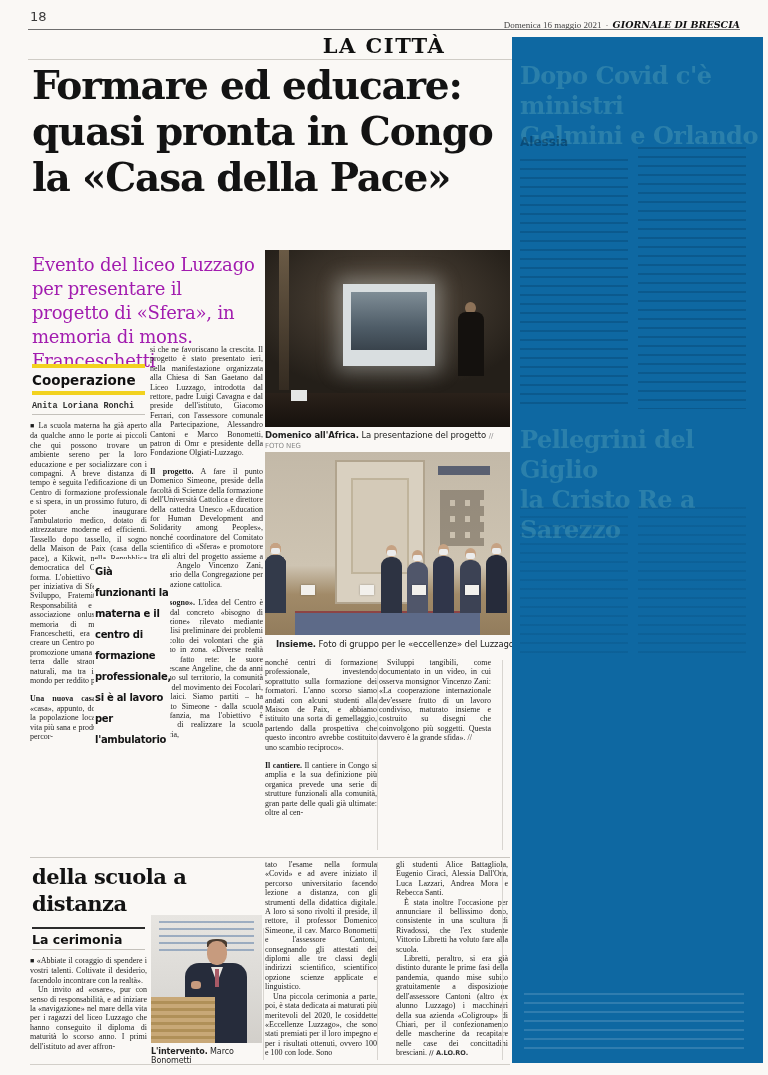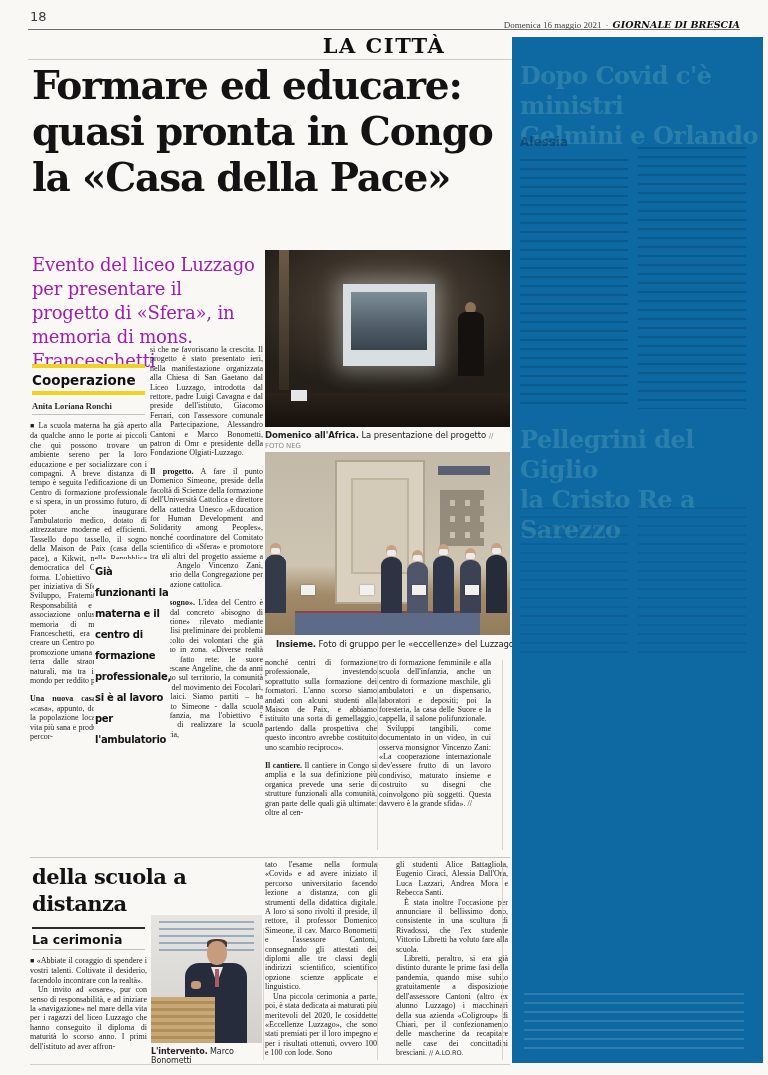--- a/index.html
+++ b/index.html
@@ -16,30 +16,30 @@
   .section-title{font-family:"DejaVu Serif",serif;font-weight:bold;font-size:21px;letter-spacing:1.5px;color:#101010;}
 
   
   .h1{font-family:"DejaVu Serif",serif;font-weight:bold;font-size:39px;line-height:46px;letter-spacing:-1.2px;color:#131313;}
   .subhead{font-family:"DejaVu Serif",serif;font-size:18px;line-height:24px;color:#a21caf;letter-spacing:-0.2px;}
   .h2{font-family:"DejaVu Serif",serif;font-weight:bold;font-size:21px;line-height:27px;letter-spacing:-0.5px;color:#131313;}
 
   .kickbar{position:absolute;height:4px;width:113px;background:#f2d21f;}
   .kicklabel{font-family:"DejaVu Sans",sans-serif;font-weight:bold;font-size:13.5px;color:#111;}
   .kickrule{position:absolute;height:1.5px;width:113px;background:#2c2c2c;}
-  .byline{font-family:Liberation Serif, serif;font-weight:bold;font-size:8.5px;color:#2e2e2e;text-align:right;}
+  .byline{font-family:Liberation Mono, monospace;font-weight:bold;font-size:8.5px;color:#2e2e2e;text-align:right;}
 
   
   .col{position:absolute;overflow:hidden;text-align:justify;font-size:8px;line-height:9.4px;color:#1c1c1c;}
   .col p{margin:0;}
   .col p.gap{margin-top:9px;}
   .col p.ind{text-indent:8px;}
   .lead{font-weight:bold;}
   .sq{font-size:7px;}
-  .sig{font-weight:normal;color:#333;font-family:"DejaVu Sans",sans-serif;font-size:6.5px;}
+  .sig{font-weight:bold;color:#333;font-family:"DejaVu Sans",sans-serif;font-size:6.5px;}
 
   .pullquote{position:absolute;left:94px;top:559px;width:74px;background:#faf8f5;
     font-family:"DejaVu Sans",sans-serif;font-weight:bold;font-size:10px;line-height:21px;
     color:#141414;padding:2px 1px 4px 1px;letter-spacing:-0.3px;}
 
   .caption{position:absolute;font-family:"DejaVu Sans",sans-serif;font-size:8.5px;color:#222;letter-spacing:-0.1px;}
   .caption .cl{font-weight:bold;}
   .caption .credit{color:#8a8a8a;font-size:7px;}
 
   
@@ -181,21 +181,20 @@
   </div>
   <div class="caption" style="left:265px;top:639px;width:245px;padding-left:11px;">
     <span class="cl">Insieme.</span><span> Foto di gruppo per le «eccellenze» del Luzzago</span>
   </div>
 
   <div class="col" style="left:265px;top:658px;width:112px;height:196px;">
     <p>nonché centri di formazione professionale, investendo soprattutto sulla formazione dei formatori. L'anno scorso siamo andati con alcuni studenti alla Maison de Paix, e abbiamo istituito una sorta di gemellaggio, partendo dalla prospettiva che questo incontro avrebbe costituito uno scambio reciproco».</p>
     <p class="gap"><span class="lead">Il cantiere.</span><span> Il cantiere in Congo si amplia e la sua definizione più organica prevede una serie di strutture funzionali alla comunità, gran parte delle quali già ultimate: oltre al cen-</span></p>
   </div>
   <div class="col" style="left:379px;top:658px;width:112px;height:198px;">
-    <p>tro di formazione femminile e alla scuola dell'infanzia, anche un centro di formazione maschile, gli ambulatori e un dispensario, laboratori e depositi; poi la foresteria, la casa delle Suore e la cappella, il salone polifunzionale.</p>
     <p class="ind">Sviluppi tangibili, come documentato in un video, in cui osserva monsignor Vincenzo Zani: «La cooperazione internazionale dev'essere frutto di un lavoro condiviso, maturato insieme e costruito su disegni che coinvolgono più soggetti. Questa davvero è la grande sfida». //</p>
   </div>
   <div class="hair" style="left:377px;top:660px;height:190px;"></div>
   <div class="hair" style="left:502px;top:660px;height:190px;"></div>
 
   <div class="rule" style="left:30px;top:857px;width:480px;background:#c9c6c0;"></div>
 
   <div class="abs h2" style="left:32px;top:863px;width:240px;">
     <div>della scuola a distanza</div>
   </div>

